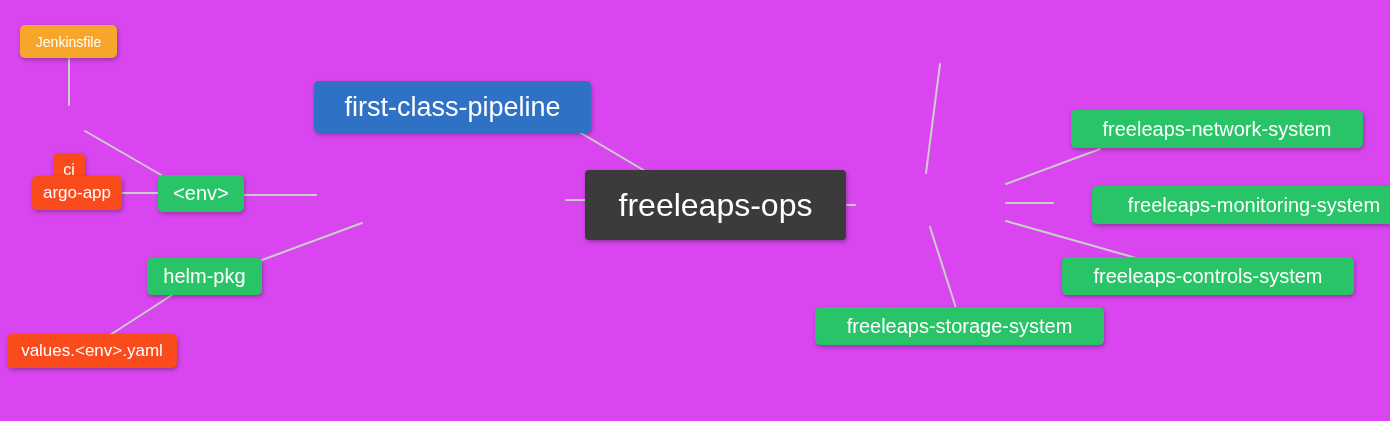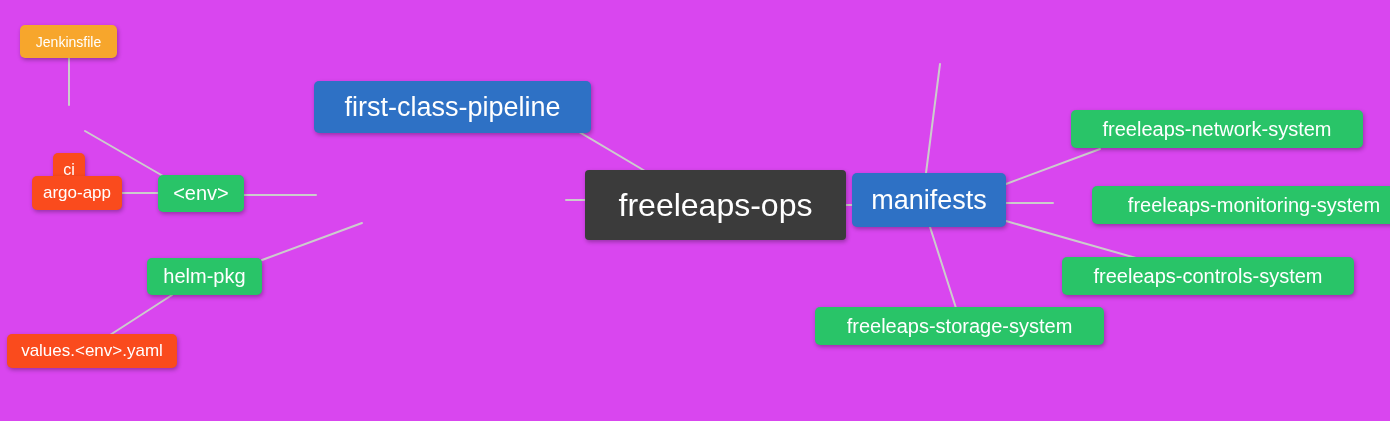--- a/index.html
+++ b/index.html
@@ -84,21 +84,20 @@
     <line x1="1006" y1="221" x2="1136" y2="258"></line>
     <line x1="930" y1="227" x2="956" y2="308"></line>
   </svg>
 
   <div class="node c-orange" id="n-jenkinsfile">Jenkinsfile</div>
   <div class="node c-red" id="n-ci">ci</div>
   <div class="node c-red" id="n-argo-app">argo-app</div>
   <div class="node c-green" id="n-env">&lt;env&gt;</div>
   <div class="node c-blue" id="n-first-class-pipeline">first-class-pipeline</div>
   <div class="node c-dark" id="n-freeleaps-ops">freeleaps-ops</div>
-  <div class="node c-blue" id="n-manifests">manifests</div>
   <div class="node c-green" id="n-network-system">freeleaps-network-system</div>
   <div class="node c-green" id="n-monitoring-system">freeleaps-monitoring-system</div>
   <div class="node c-green" id="n-controls-system">freeleaps-controls-system</div>
   <div class="node c-green" id="n-storage-system">freeleaps-storage-system</div>
   <div class="node c-green" id="n-helm-pkg">helm-pkg</div>
   <div class="node c-red" id="n-values-env-yaml">values.&lt;env&gt;.yaml</div>
 
 </div>
 
 </body></html>

